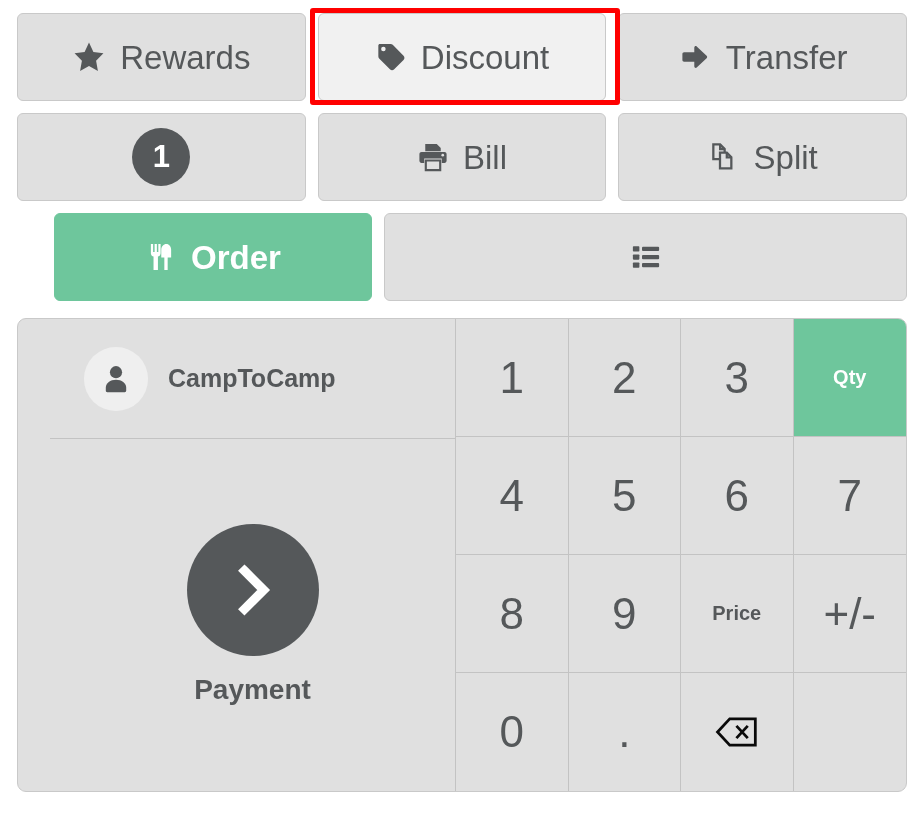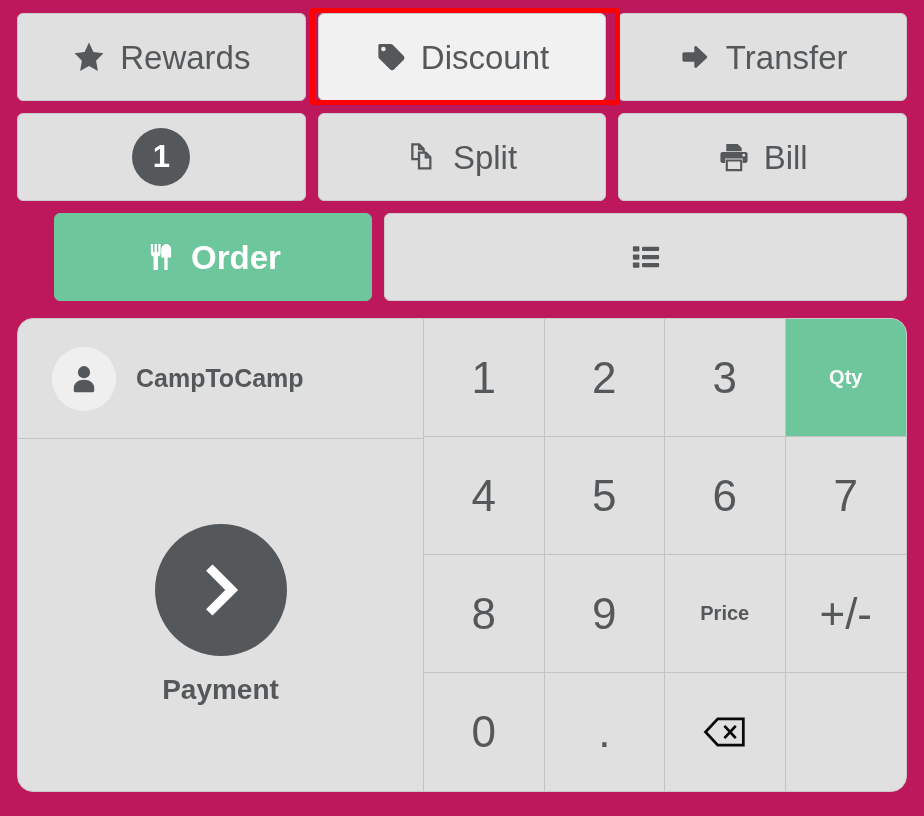--- a/index.html
+++ b/index.html
@@ -12,21 +12,21 @@
     height: 816px;
     font-family: "Liberation Sans", sans-serif;
     color: #55585a;
     overflow: hidden;
   }
 
   #root {
     position: relative;
     width: 924px;
     height: 816px;
-    background: #be185d;
+    background: #ffffff;
   }
 
   
   .btn-row {
     position: absolute;
     left: 17px;
     right: 17px;
     display: flex;
     gap: 12px;
   }
@@ -90,25 +90,26 @@
   }
 
   
   .main-panel {
     position: absolute;
     left: 17px;
     top: 318px;
     width: 890px;
     height: 474px;
     border: 1px solid #c9c9c9;
-    border-radius: 16px;
+    border-radius: 9px;
     background: #e0e0e0;
     box-sizing: border-box;
     display: flex;
     overflow: hidden;
+    padding-left: 32px;
   }
 
   .left-col {
     width: 406px;
     border-right: 1px solid #c3c3c3;
     display: flex;
     flex-direction: column;
     box-sizing: border-box;
   }
 
@@ -225,40 +226,40 @@
   <div class="btn-row row2">
 
     <div class="action-btn">
       <span class="guest-badge">
         <span>1</span>
       </span>
     </div>
 
     <div class="action-btn">
       <span class="icon">
+        <svg width="32" height="32" viewBox="0 0 24 24" fill="#55585a">
+          <path d="M6.2 2.2h8.6l3.0 3.0v2.4H6.2z"></path>
+          <path d="M3.4 8.3h17.2c.9 0 1.6.7 1.6 1.6v5.0c0 .9-.7 1.6-1.6 1.6h-2.0v-3.3H5.4v3.3h-2c-.9 0-1.6-.7-1.6-1.6v-5.0c0-.9.7-1.6 1.6-1.6z"></path>
+          <circle cx="19.3" cy="10.6" r="1.0" fill="#e0e0e0"></circle>
+          <path d="M6.6 14.6h10.8v7.2H6.6z" fill="none" stroke="#55585a" stroke-width="1.6"></path>
+        </svg>
+      </span>
+      <span class="label">Bill</span>
+    </div>
+
+    <div class="action-btn">
+      <span class="icon">
         <svg width="32" height="32" viewBox="0 0 24 24" fill="none" stroke="#55585a" stroke-width="1.7">
           <path d="M4.0 2.6h5.1l3.4 3.4v7.6H4.0z"></path>
           <path d="M9.1 2.6v3.4h3.4"></path>
           <path d="M9.0 8.8h5.1l3.4 3.4v8.4H9.0z" fill="#e0e0e0"></path>
           <path d="M14.1 8.8v3.4h3.4"></path>
         </svg>
       </span>
       <span class="label">Split</span>
-    </div>
-
-    <div class="action-btn">
-      <span class="icon">
-        <svg width="32" height="32" viewBox="0 0 24 24" fill="#55585a">
-          <path d="M6.2 2.2h8.6l3.0 3.0v2.4H6.2z"></path>
-          <path d="M3.4 8.3h17.2c.9 0 1.6.7 1.6 1.6v5.0c0 .9-.7 1.6-1.6 1.6h-2.0v-3.3H5.4v3.3h-2c-.9 0-1.6-.7-1.6-1.6v-5.0c0-.9.7-1.6 1.6-1.6z"></path>
-          <circle cx="19.3" cy="10.6" r="1.0" fill="#e0e0e0"></circle>
-          <path d="M6.6 14.6h10.8v7.2H6.6z" fill="none" stroke="#55585a" stroke-width="1.6"></path>
-        </svg>
-      </span>
-      <span class="label">Bill</span>
     </div>
   </div>
 
   <div class="btn-row row3">
 
     <div class="action-btn green order-btn">
       <span class="icon">
         <svg width="32" height="32" viewBox="0 0 24 24" fill="#ffffff">
           <path d="M4.4 2.2h1.7v6.0h1.1v-6.0h1.7v6.0h1.1v-6.0h1.7v7.0c0 1.2-.8 2.2-2.0 2.5v10.1H6.4V11.7c-1.2-.3-2.0-1.3-2.0-2.5z"></path>
           <path d="M16.0 2.2c2.1 0 3.6 1.8 3.6 4.4v5.8h-2.6v9.4h-2.5V12.4h-2.3V6.6c0-2.6 1.7-4.4 3.8-4.4z"></path>

